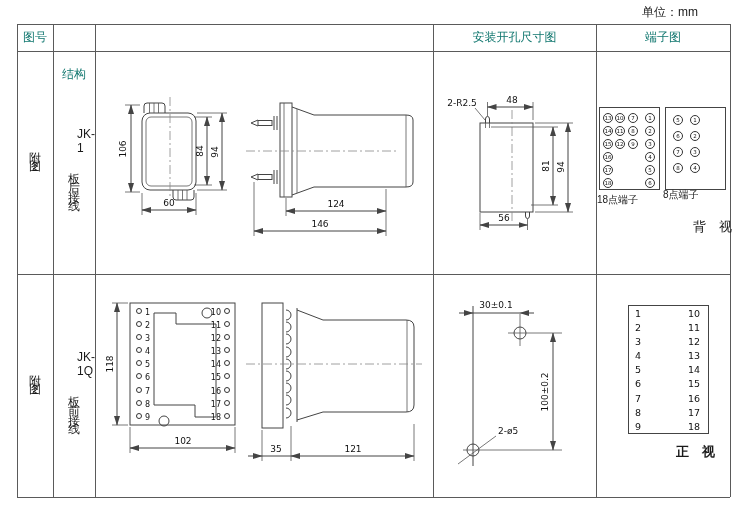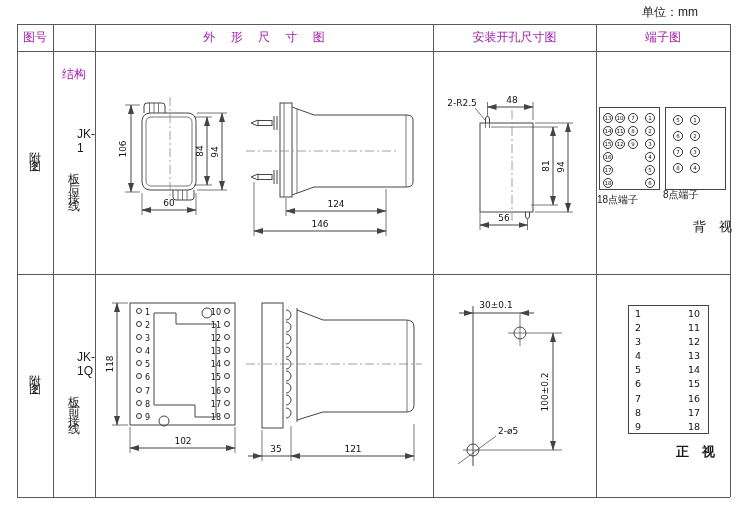--- a/index.html
+++ b/index.html
@@ -2,21 +2,21 @@
 <html><head>
 <meta charset="utf-8">
 <style>
   html,body{margin:0;padding:0;background:#e8e8e8;}
   .page{position:relative;width:750px;height:515px;background:#ffffff;overflow:hidden;
         font-family:"Liberation Sans",sans-serif;color:#1a1a1a;}
   .abs{position:absolute;}
   .hline{position:absolute;height:1px;background:#5a5a5a;}
   .vline{position:absolute;width:1px;background:#5a5a5a;}
   .hcell{position:absolute;display:flex;align-items:center;justify-content:center;
-         font-size:12px;color:#a21caf;}
+         font-size:12px;color:#0f766e;}
   .sp6{letter-spacing:6px;text-indent:6px;}
   .unit{position:absolute;left:630px;top:4px;width:80px;text-align:center;font-size:12px;}
   .vtext{writing-mode:vertical-rl;text-orientation:upright;letter-spacing:9px;
          font-size:12px;line-height:14px;}
   .cellcenter{position:absolute;display:flex;flex-direction:column;align-items:center;justify-content:center;}
   .model{font-size:12px;margin-bottom:8px;margin-left:24px;}
   svg{position:absolute;overflow:visible;}
   .ln{stroke:#444;stroke-width:1;fill:none;}
   .thin{stroke:#555;stroke-width:0.8;fill:none;}
   .cl{stroke:#888;stroke-width:0.8;fill:none;stroke-dasharray:9 3 2 3;}
@@ -66,21 +66,20 @@
   <div class="hline" style="left:17px;top:497px;width:713px;"></div>
   <div class="vline" style="left:17px;top:24px;height:473px;"></div>
   <div class="vline" style="left:53px;top:24px;height:473px;"></div>
   <div class="vline" style="left:95px;top:24px;height:473px;"></div>
   <div class="vline" style="left:433px;top:24px;height:473px;"></div>
   <div class="vline" style="left:596px;top:24px;height:473px;"></div>
   <div class="vline" style="left:730px;top:24px;height:473px;"></div>
 
   <div class="hcell" style="left:17px;top:24px;width:36px;height:27px;">图号</div>
   <div class="hcell" style="left:53px;top:24px;width:42px;height:27px;margin-top:37px;">结构</div>
-  <div class="hcell sp6" style="left:95px;top:24px;width:338px;height:27px;">外 形 尺 寸 图</div>
   <div class="hcell" style="left:433px;top:24px;width:163px;height:27px;">安装开孔尺寸图</div>
   <div class="hcell" style="left:596px;top:24px;width:134px;height:27px;">端子图</div>
 
   <div class="cellcenter" style="left:17px;top:51px;width:36px;height:223px;">
     <div class="vtext">附图2</div>
   </div>
   <div class="cellcenter" style="left:53px;top:51px;width:42px;height:223px;">
     <div class="model">JK-1</div>
     <div class="vtext">板后接线</div>
   </div>

